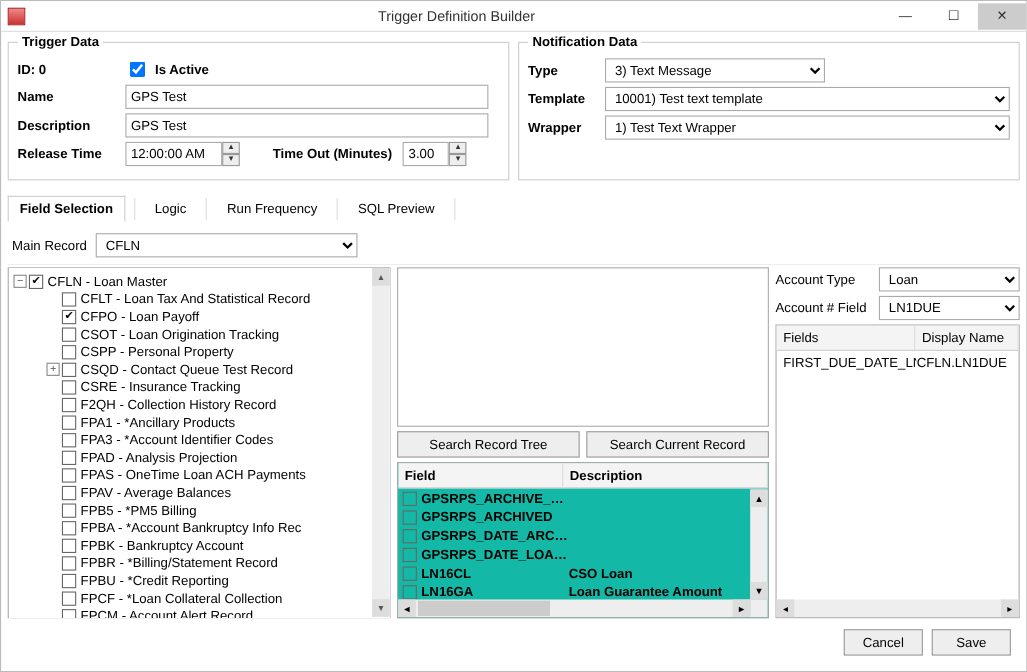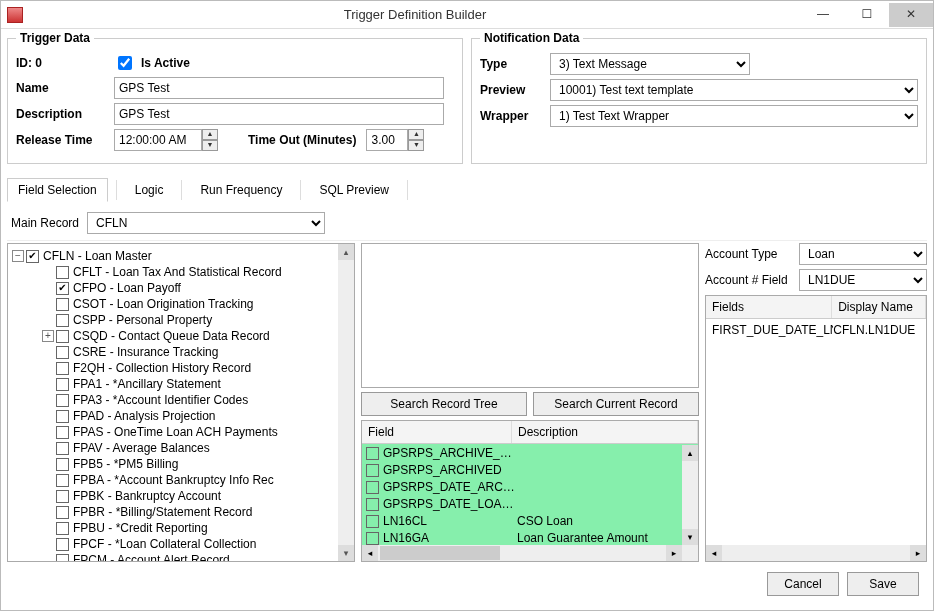--- a/index.html
+++ b/index.html
@@ -26,21 +26,21 @@
   input[type=text] { }
   select { }
   .checkbox { width:14px; height:14px; }
   .spinner { display:flex; align-items:stretch; }
   .spinner input { width:88px; height:22px; border:1px solid #aaa; padding:1px 4px; }
   .spinner .spinbtns { display:flex; flex-direction:column; }
   .spinner .spinbtns div { width:16px; height:11px; border:1px solid #999; background:#eee; font-size:7px; text-align:center; line-height:8px; color:#333; }
 
   .tabs { margin-top:14px; display:flex; gap:8px; align-items:center; }
   .tab { padding:4px 10px; border:1px solid #ccc; background:#fff; cursor:pointer; font-size:12px; }
-  .tab.active { font-weight:normal; border-bottom:1px solid #fff;text-align:right; }
+  .tab.active { font-weight:bold; border-bottom:1px solid #fff;text-align:right; }
   .sep { width:1px; height:20px; background:#ddd; }
 
   .mainrec { display:flex; align-items:center; gap:8px; margin:10px 0 6px 4px; }
   .mainrec label { }
 
   .workarea { display:flex; gap:6px; height:322px; border-top:1px solid #eee; padding-top:2px;}
   .tree-panel { width:348px; border:1px solid #aaa; background:#fff; overflow:auto; position:relative; }
   .tree-scroll { position:absolute; right:0; top:0; bottom:0; width:16px; background:#eee; }
   .tree-scroll .arrow { height:16px; background:#ddd; text-align:center; font-size:9px; line-height:16px; color:#555;}
   .tree-scroll .track { position:absolute; top:16px; bottom:16px; left:0; right:0; }
@@ -51,21 +51,21 @@
   .tree-blank { width:14px; }
   .tree-indent { width:30px; display:inline-block;}
   .tree-chk { width:13px; height:13px; border:1px solid #666; margin-right:4px; display:inline-flex; align-items:center; justify-content:center; font-size:10px; line-height:10px;}
   .tree-chk.checked::after { content:"✔"; font-size:10px; color:#000;}
   .tree-label {}
 
   .mid-panel { flex:1; display:flex; flex-direction:column; gap:4px;}
   .mid-top { display:flex; gap:6px; }
   .mid-search { flex:1; }
   .btn { height:24px; border:1px solid #999; background:#eee; padding:0 10px; cursor:pointer; font-size:12px;}
-  .fieldlist { flex:1; border:1px solid #aaa; background:#86efac; position:relative; overflow:hidden;}
+  .fieldlist { flex:1; border:1px solid #aaa; background:#14b8a6; position:relative; overflow:hidden;font-weight:bold;}
   .fieldlist-header { display:flex; background:#f4f4f4; border-bottom:1px solid #ccc;}
   .fh { padding:4px 6px; border-right:1px solid #ddd; font-size:12px;}
   .fh.c1 { width:150px;}
   .fh.c2 { flex:1;}
   .fl-body { position:absolute; top:24px; left:0; right:16px; bottom:16px; overflow:hidden;}
   .fl-row { display:flex; align-items:center; height:17px; padding-left:4px;}
   .fl-chk { width:13px; height:13px; border:1px solid #666; margin-right:4px; display:inline-flex; align-items:center; justify-content:center;}
   .fl-c1 { width:134px; overflow:hidden; text-overflow:ellipsis; white-space:nowrap; font-size:12px;}
   .fl-c2 { flex:1; overflow:hidden; text-overflow:ellipsis; white-space:nowrap; font-size:12px;}
   .fl-vscroll { position:absolute; right:0; top:24px; bottom:16px; width:16px; background:#eee;}
@@ -150,21 +150,21 @@
 
     <fieldset class="group right">
       <legend>Notification Data</legend>
       <div class="form-row">
         <div class="form-label-r">Type</div>
         <select style="width:200px">
           <option>3) Text Message</option>
         </select>
       </div>
       <div class="form-row">
-        <div class="form-label-r">Preview</div>
+        <div class="form-label-r">Template</div>
         <select style="flex:1">
           <option>10001) Test text template</option>
         </select>
       </div>
       <div class="form-row">
         <div class="form-label-r">Wrapper</div>
         <select style="flex:1">
           <option>1) Test Text Wrapper</option>
         </select>
       </div>
@@ -219,39 +219,39 @@
           <div class="tree-row">
             <span class="tree-indent"></span>
             <span class="tree-blank"></span>
             <span class="tree-chk "></span>
             <span class="tree-label">CSPP - Personal Property</span>
           </div>
           <div class="tree-row">
             <span class="tree-indent"></span>
             <span class="tree-exp">+</span>
             <span class="tree-chk "></span>
-            <span class="tree-label">CSQD - Contact Queue Data Record</span>
+            <span class="tree-label">CSQD - Contact Queue Test Record</span>
           </div>
           <div class="tree-row">
             <span class="tree-indent"></span>
             <span class="tree-blank"></span>
             <span class="tree-chk "></span>
             <span class="tree-label">CSRE - Insurance Tracking</span>
           </div>
           <div class="tree-row">
             <span class="tree-indent"></span>
             <span class="tree-blank"></span>
             <span class="tree-chk "></span>
             <span class="tree-label">F2QH - Collection History Record</span>
           </div>
           <div class="tree-row">
             <span class="tree-indent"></span>
             <span class="tree-blank"></span>
             <span class="tree-chk "></span>
-            <span class="tree-label">FPA1 - *Ancillary Statement</span>
+            <span class="tree-label">FPA1 - *Ancillary Products</span>
           </div>
           <div class="tree-row">
             <span class="tree-indent"></span>
             <span class="tree-blank"></span>
             <span class="tree-chk "></span>
             <span class="tree-label">FPA3 - *Account Identifier Codes</span>
           </div>
           <div class="tree-row">
             <span class="tree-indent"></span>
             <span class="tree-blank"></span>

